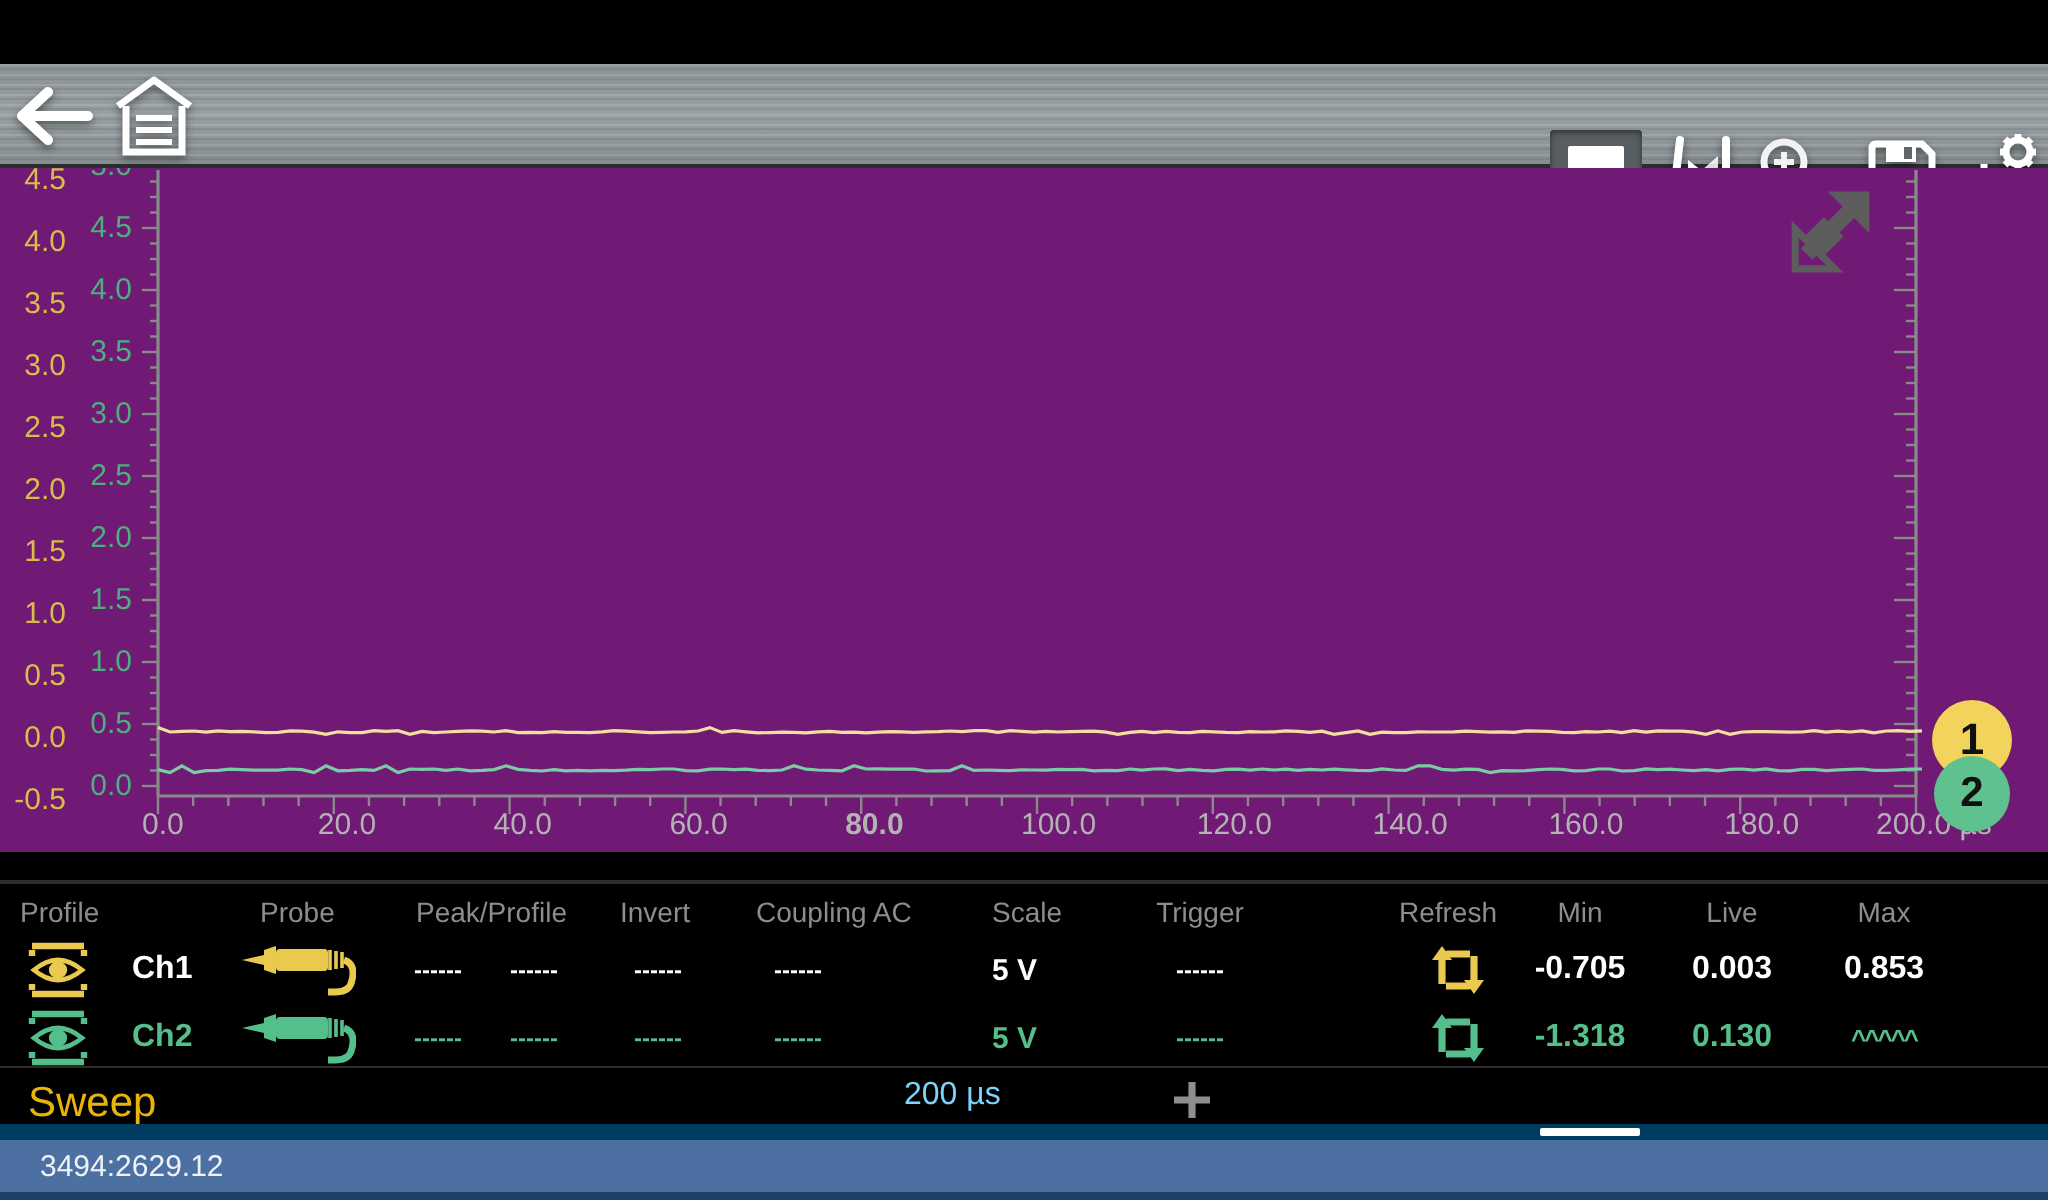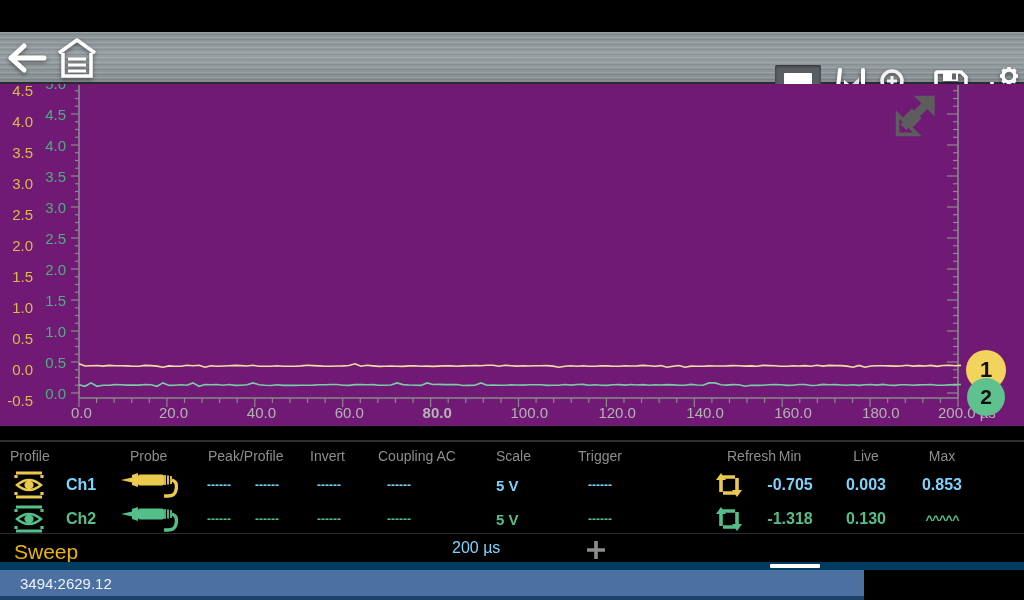--- a/index.html
+++ b/index.html
@@ -44,39 +44,39 @@
   #marker1{left:966px;top:266px;width:40px;height:40px;background:#f2d35c;font-size:22px;}
   #marker2{left:967px;top:294px;width:38px;height:38px;background:#5fc18e;font-size:21px;}
 
   
   #panel{position:absolute;left:0;top:440px;width:1024px;height:93px;background:#000;
     border-top:2px solid #2e2e2e;}
   .hdr{position:absolute;top:6px;font-size:14px;color:#8d8d8d;white-space:nowrap;}
   .row{position:absolute;left:0;width:1024px;height:34px;}
   #row-ch1{top:26px;} #row-ch2{top:60px;}
   .cell{position:absolute;top:0;height:34px;display:flex;align-items:center;}
-  .yellow{color:#7dd3fc;} .green{color:#55bf8b;}
+  .yellow{color:#ffffff;} .green{color:#55bf8b;}
   .chname{font-size:16px;font-weight:bold;}
   .dash{font-size:12px;font-weight:bold;letter-spacing:0px;}
   .val{font-size:16px;font-weight:bold;justify-content:flex-end;}
   .scaleval{font-size:15px;font-weight:bold;}
   .caret{font-size:13px;font-weight:bold;letter-spacing:-1px;}
 
   
   #sweeprow{position:absolute;left:0;top:533px;width:1024px;height:29px;background:#000;
     border-top:1px solid #2c2c2c;}
   #sweeprow .lbl{position:absolute;left:14px;top:6px;font-size:21px;color:#eab308;}
   #sweeprow .value{position:absolute;left:452px;top:5px;width:120px;text-align:left;
     font-size:16px;color:#7dd3fc;}
   #plus-btn{left:583px;top:3px;width:26px;height:26px;}
 
   
   #navstrip{position:absolute;left:0;top:562px;width:1024px;height:8px;background:#003b61;}
   #navpill{position:absolute;left:770px;top:564px;width:50px;height:4px;background:#fff;border-radius:1px;}
-  #footer{position:absolute;left:0;top:570px;width:864px;height:30px;background:#4b70a1;
+  #footer{position:absolute;left:0;top:570px;width:1024px;height:30px;background:#4b70a1;
     border-bottom:4px solid #1c4168;}
   #footer .txt{position:absolute;left:20px;top:5px;font-size:15px;color:#eef2f7;}
 </style>
 </head>
 <body>
 
 <div id="app">
 
 
   <div id="toolbar">
@@ -321,21 +321,21 @@
   </div>
 
   <div id="panel">
     <div class="hdr" style="left:10px;">Profile</div>
     <div class="hdr" style="left:130px;">Probe</div>
     <div class="hdr" style="left:208px;">Peak/Profile</div>
     <div class="hdr" style="left:310px;">Invert</div>
     <div class="hdr" style="left:378px;">Coupling AC</div>
     <div class="hdr" style="left:496px;">Scale</div>
     <div class="hdr" style="left:576px;width:48px;text-align:center;">Trigger</div>
-    <div class="hdr" style="left:727px;width:60px;text-align:left;">Refresh</div>
+    <div class="hdr" style="left:694px;width:60px;text-align:center;">Refresh</div>
     <div class="hdr" style="left:755px;width:70px;text-align:center;">Min</div>
     <div class="hdr" style="left:831px;width:70px;text-align:center;">Live</div>
     <div class="hdr" style="left:907px;width:70px;text-align:center;">Max</div>
 
     <div id="row-ch1" class="row yellow">
       <div class="cell" style="left:14px;">
         <svg width="30" height="28" viewBox="0 0 30 28">
           <path d="M2 2 H28 M2 4 V7 M28 4 V7 M2 26 H28 M2 24 V21 M28 24 V21" stroke="#eac94f" stroke-width="3.2"></path>
           <path d="M3 14 Q15 4 27 14 Q15 24 3 14 Z" fill="none" stroke="#eac94f" stroke-width="2.4"></path>
           <ellipse cx="15" cy="14" rx="4.6" ry="4.2" fill="#eac94f"></ellipse>

